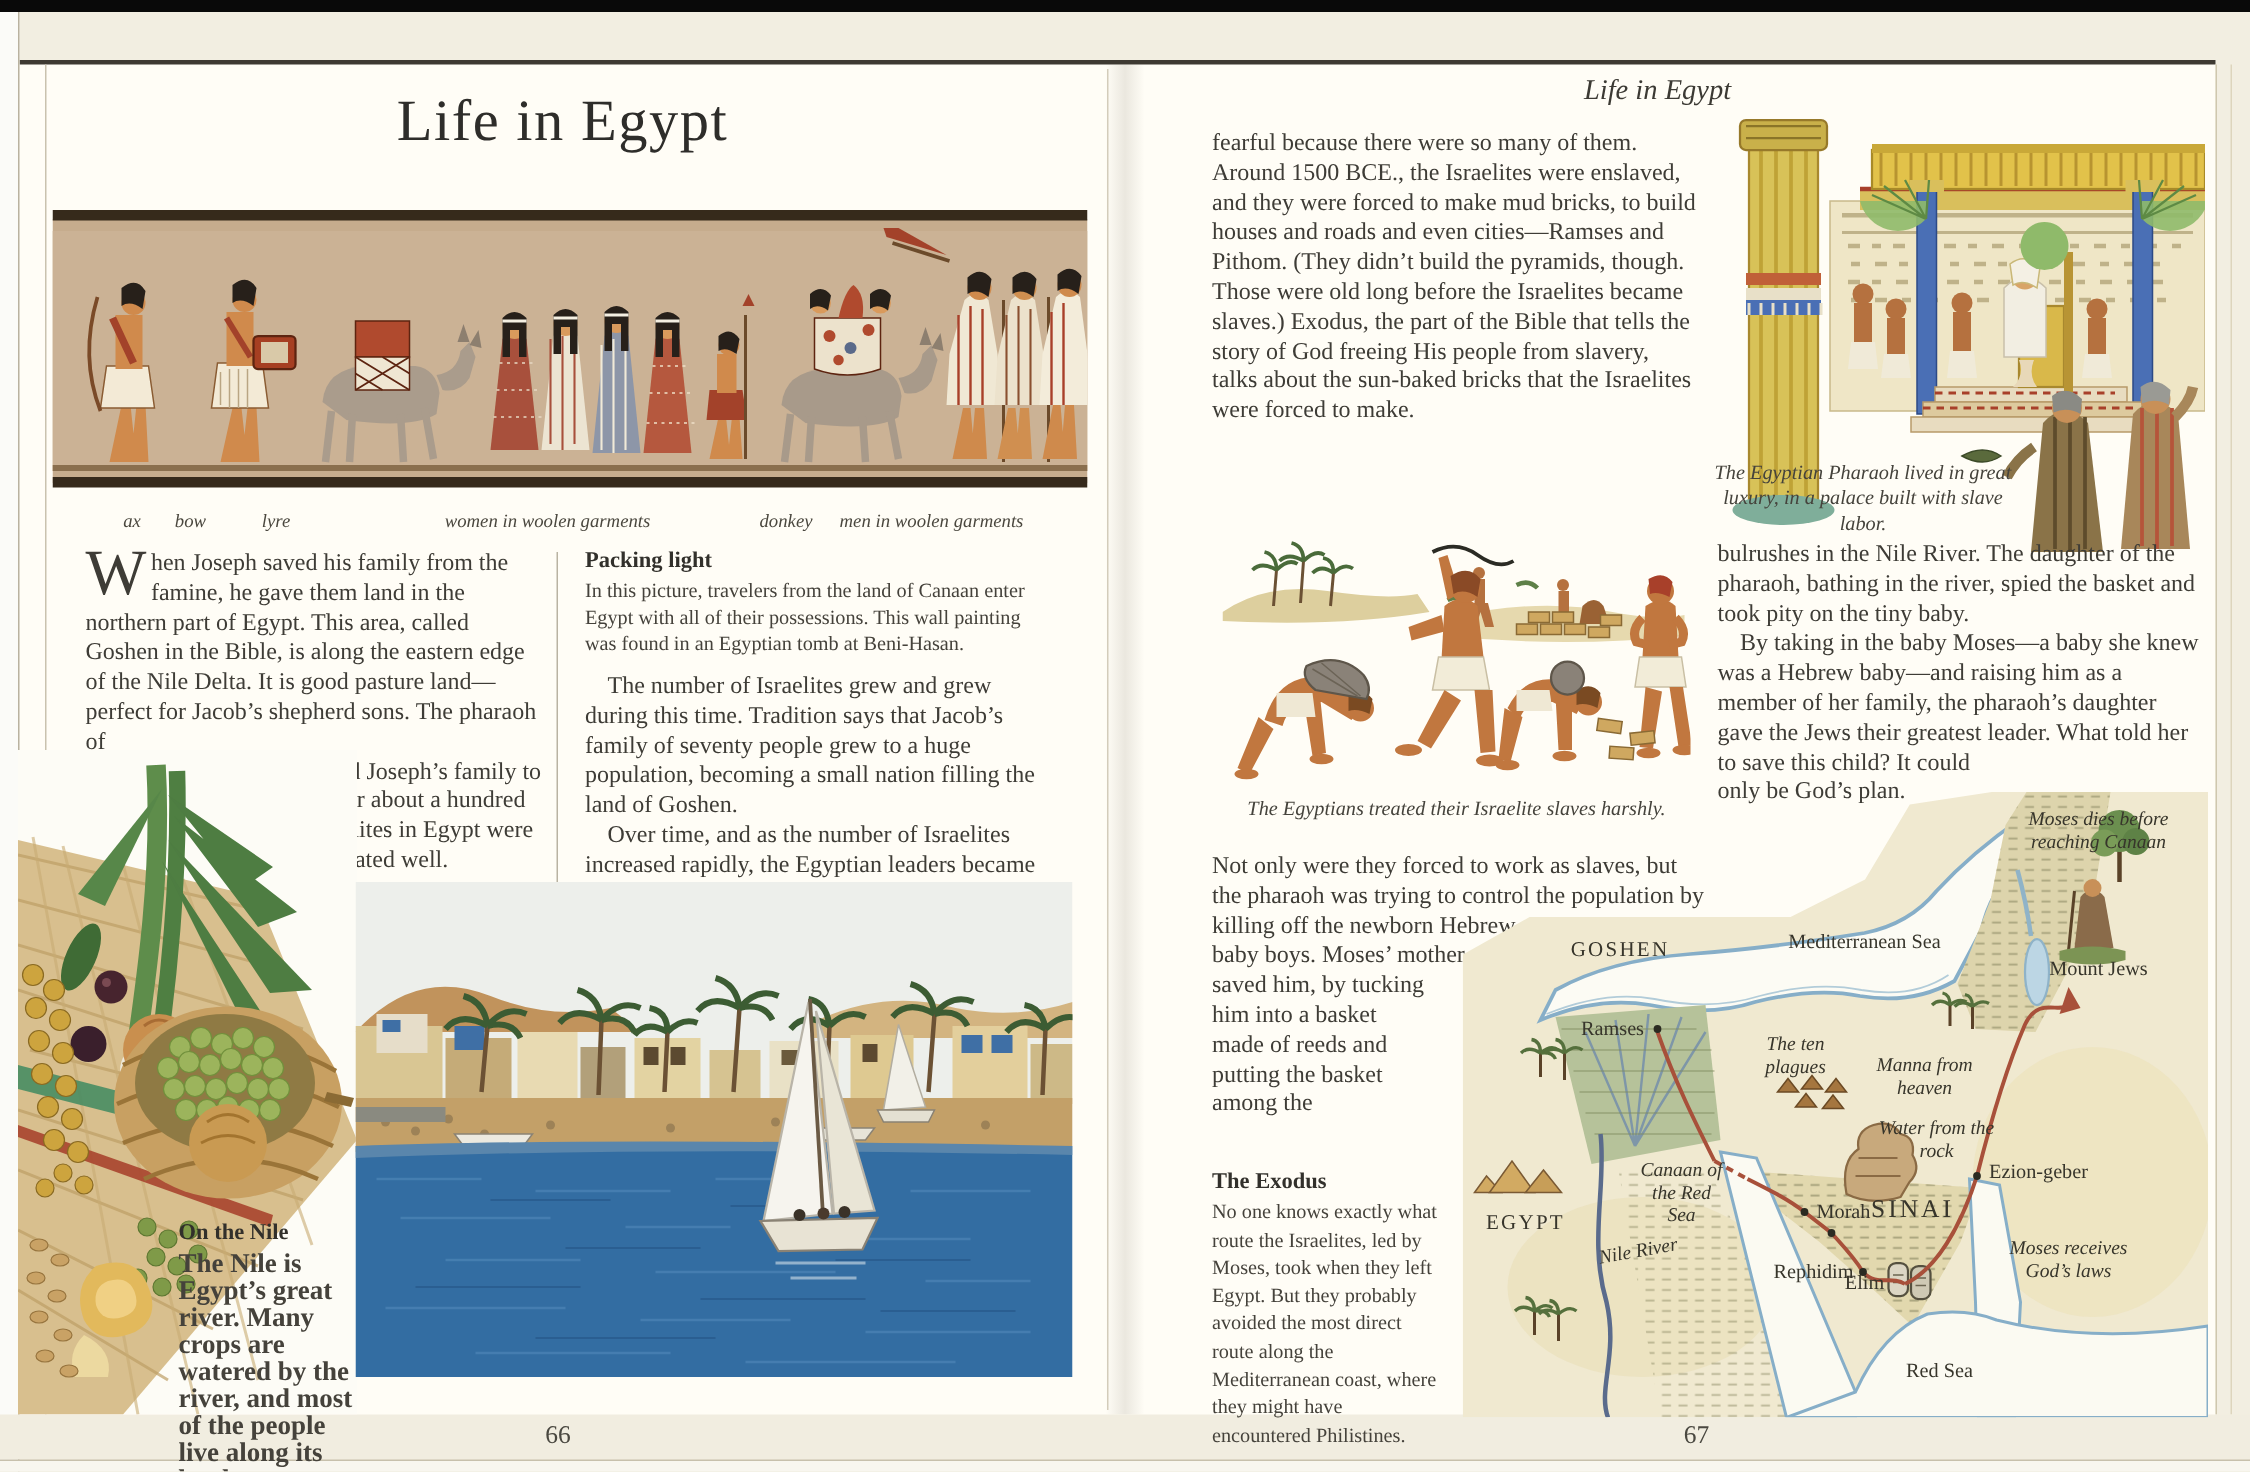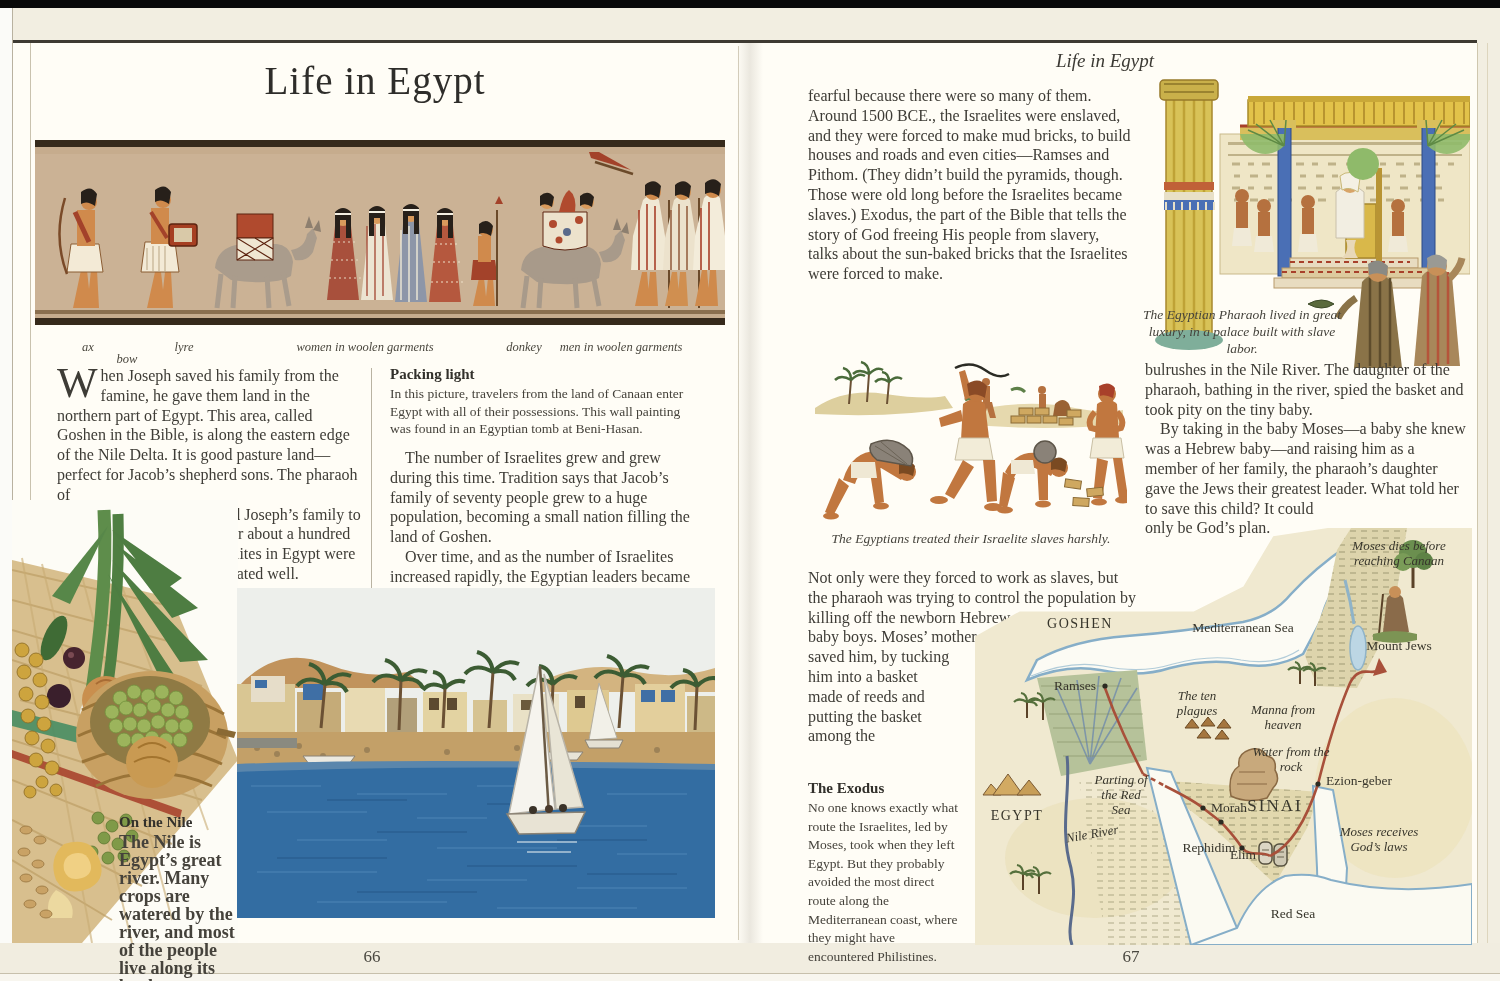--- a/index.html
+++ b/index.html
@@ -168,21 +168,21 @@
       <path d="M660,166 l7,-36 5,0 3,36 z M672,166 l3,-36 6,0 2,36 z" fill="#cf8a4c"></path>
       <path d="M660,96 l9,-38 q8,-8 16,0 l5,38 2,34 h-34 z" fill="#f3ecda"></path>
       <path d="M666,68 v62 M674,62 v68" stroke="#a8402a" stroke-width="1.6"></path>
       <circle cx="678" cy="50" r="8" fill="#cf8a4c"></circle>
         <path d="M670,43 q9,-8 16,1 l-2,12 q-8,-6 -14,-2 z" fill="#27201a"></path>
     </g>
   </svg>
 
   <div>
     <span class="abs frlbl" style="left:88px;top:340px;">ax</span>
-    <span class="abs frlbl" style="left:127px;top:352px;">bow</span>
+    <span class="abs frlbl" style="left:127px;top:340px;">bow</span>
     <span class="abs frlbl" style="left:184px;top:340px;">lyre</span>
     <span class="abs frlbl" style="left:365px;top:340px;">women in woolen garments</span>
     <span class="abs frlbl" style="left:524px;top:340px;">donkey</span>
     <span class="abs frlbl" style="left:621px;top:340px;">men in woolen garments</span>
   </div>
 
   <div class="abs colrule" style="left:371px;top:368px;height:240px;"></div>
 
   <div class="abs body" style="left:57px;top:366px;width:306px;">
     <p><span class="dropcap">W</span><span>hen Joseph saved his family from the famine, he gave them land in the northern part of Egypt. This area, called Goshen in the Bible, is along the eastern edge of the Nile Delta. It is good pasture land—perfect for Jacob’s shepherd sons. The pharaoh of</span></p>
@@ -671,31 +671,31 @@
       <g fill="#2b2b22">
         <circle cx="130" cy="158" r="2.6"></circle>
         <circle cx="228" cy="280" r="2.6"></circle>
         <circle cx="246" cy="294" r="2.6"></circle>
         <circle cx="267" cy="320" r="2.6"></circle>
         <circle cx="343" cy="256" r="2.6"></circle>
       </g>
     </svg>
 
     
-    <div class="abs mlbl mcaps" style="left:105px;top:88px;">GOSHEN</div>
+    <div class="abs mlbl mcaps" style="left:105px;top:98px;">GOSHEN</div>
     <div class="abs mlbl" style="left:268px;top:92px;white-space:normal;width:112px;text-align:center;line-height:16px;">Mediterranean Sea</div>
     <div class="abs mlbl" style="left:424px;top:110px;">Mount Jews</div>
     <div class="abs mlbl mi" style="left:424px;top:10px;width:118px;transform:translateX(-50%);">Moses dies before reaching Canaan</div>
     <div class="abs mlbl" style="left:100px;top:150px;">Ramses</div>
     <div class="abs mlbl mi" style="left:222px;top:160px;width:64px;transform:translateX(-50%);">The ten plagues</div>
     <div class="abs mlbl mi" style="left:308px;top:174px;width:90px;transform:translateX(-50%);">Manna from heaven</div>
     <div class="abs mlbl mi" style="left:316px;top:216px;width:86px;transform:translateX(-50%);">Water from the rock</div>
     <div class="abs mlbl" style="left:384px;top:245px;">Ezion-geber</div>
     <div class="abs mlbl mcaps" style="left:42px;top:280px;">EGYPT</div>
-    <div class="abs mlbl mi" style="left:146px;top:244px;width:56px;transform:translateX(-50%);">Parting of the Red Sea</div>
+    <div class="abs mlbl mi" style="left:146px;top:244px;width:56px;transform:translateX(-50%);">Canaan of the Red Sea</div>
     <div class="abs mlbl mi" style="left:117px;top:298px;transform:translateX(-50%) rotate(-10deg);">Nile River</div>
     <div class="abs mlbl" style="left:254px;top:272px;">Morah</div>
     <div class="abs mlbl msinai" style="left:300px;top:268px;">SINAI</div>
     <div class="abs mlbl" style="left:268px;top:287px;margin-top:32px;">Elim</div>
     <div class="abs mlbl" style="left:234px;top:312px;">Rephidim</div>
     <div class="abs mlbl mi" style="left:404px;top:296px;width:104px;transform:translateX(-50%);">Moses receives God’s laws</div>
     <div class="abs mlbl" style="left:318px;top:378px;text-align:center;">Red Sea</div>
   </div>
 
   <div class="abs pagenum" style="left:1101px;top:947px;">67</div>

